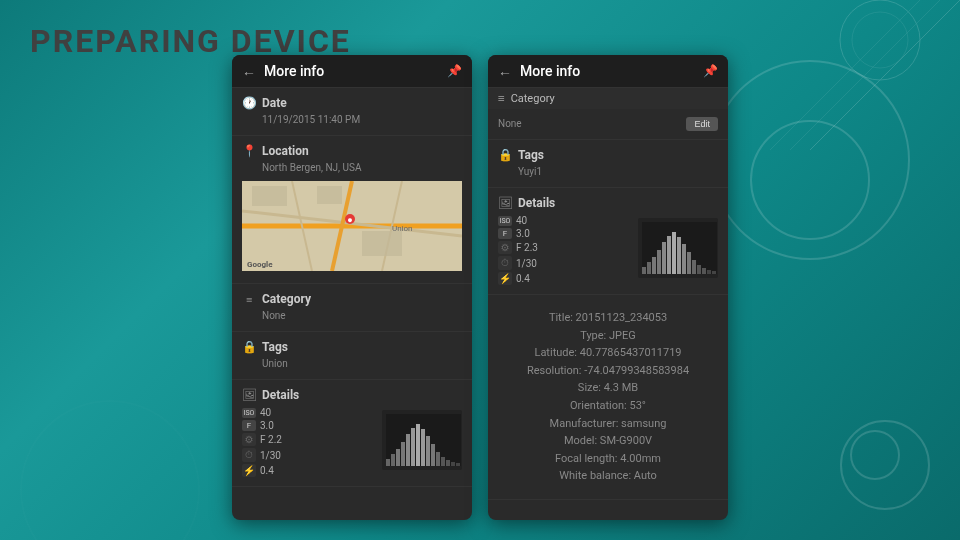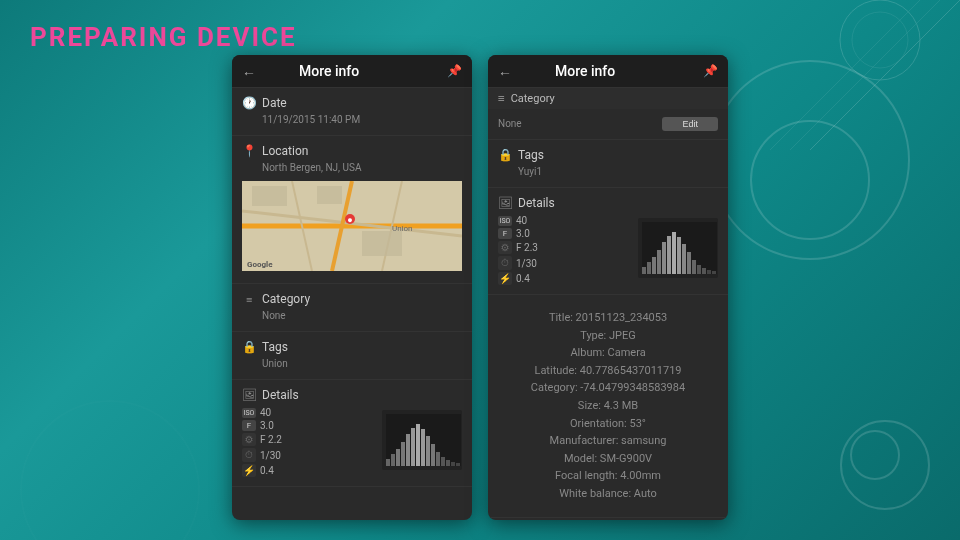--- a/index.html
+++ b/index.html
@@ -10,22 +10,22 @@
       font-family: 'Roboto', Arial, sans-serif;
       background: linear-gradient(135deg, #0d7a7a 0%, #1a9999 30%, #0e8888 60%, #0a6b6b 100%);
       position: relative;
     }
 
     
     .page-title {
       position: absolute;
       top: 22px;
       left: 30px;
-      color: #ec4899;
-      font-size: 26px;
+      color: #404040;
+      font-size: 32px;
       font-weight: 700;
       letter-spacing: 2px;
       text-transform: uppercase;
     }
 
     
     .panels-container {
       position: absolute;
       top: 55px;
       left: 140px;
@@ -60,21 +60,20 @@
     .panel-header .back-arrow {
       color: #aaa;
       font-size: 14px;
       cursor: pointer;
     }
     .panel-header .header-title {
       flex: 1;
       font-size: 14px;
       font-weight: 500;
       color: #fff;
-      margin-left: 35px;
     }
     .panel-header .pin-icon {
       color: #aaa;
       font-size: 12px;
     }
 
     .panel-content {
       flex: 1;
       overflow-y: auto;
       padding: 0;
@@ -92,21 +91,21 @@
       margin-bottom: 3px;
     }
     .section-icon {
       font-size: 12px;
       color: #888;
       width: 14px;
       text-align: center;
     }
     .section-label {
       font-size: 12px;
-      font-weight: 400;
+      font-weight: 700;
       color: #ccc;
     }
     .section-value {
       font-size: 10px;
       color: #888;
       padding-left: 20px;
       line-height: 1.4;
     }
 
     
@@ -124,21 +123,21 @@
       display: flex;
       align-items: center;
       justify-content: space-between;
     }
     .edit-btn {
       background: #555;
       color: #ddd;
       border: none;
       border-radius: 3px;
       font-size: 9px;
-      padding: 2px 20px;
+      padding: 2px 8px;
       cursor: pointer;
     }
 
     
     .details-chart {
       background: #222;
       margin: 4px 0;
       padding: 4px;
       border-radius: 2px;
       height: 60px;
@@ -432,23 +431,22 @@
               <rect x="70" y="49" width="4" height="3" fill="#444"></rect>
             </svg>
           </div>
         </div>
       </div>
 
       <div class="info-section">
         <div class="meta-info">
           <span>Title: 20151123_234053</span>
           <span>Type: JPEG</span>
-          <span>Album: Camera</span>
           <span>Latitude: 40.77865437011719</span>
-          <span>Category: -74.04799348583984</span>
+          <span>Resolution: -74.04799348583984</span>
           <span>Size: 4.3 MB</span>
           <span>Orientation: 53°</span>
           <span>Manufacturer: samsung</span>
           <span>Model: SM-G900V</span>
           <span>Focal length: 4.00mm</span>
           <span>White balance: Auto</span>
         </div>
       </div>
 
     </div>

